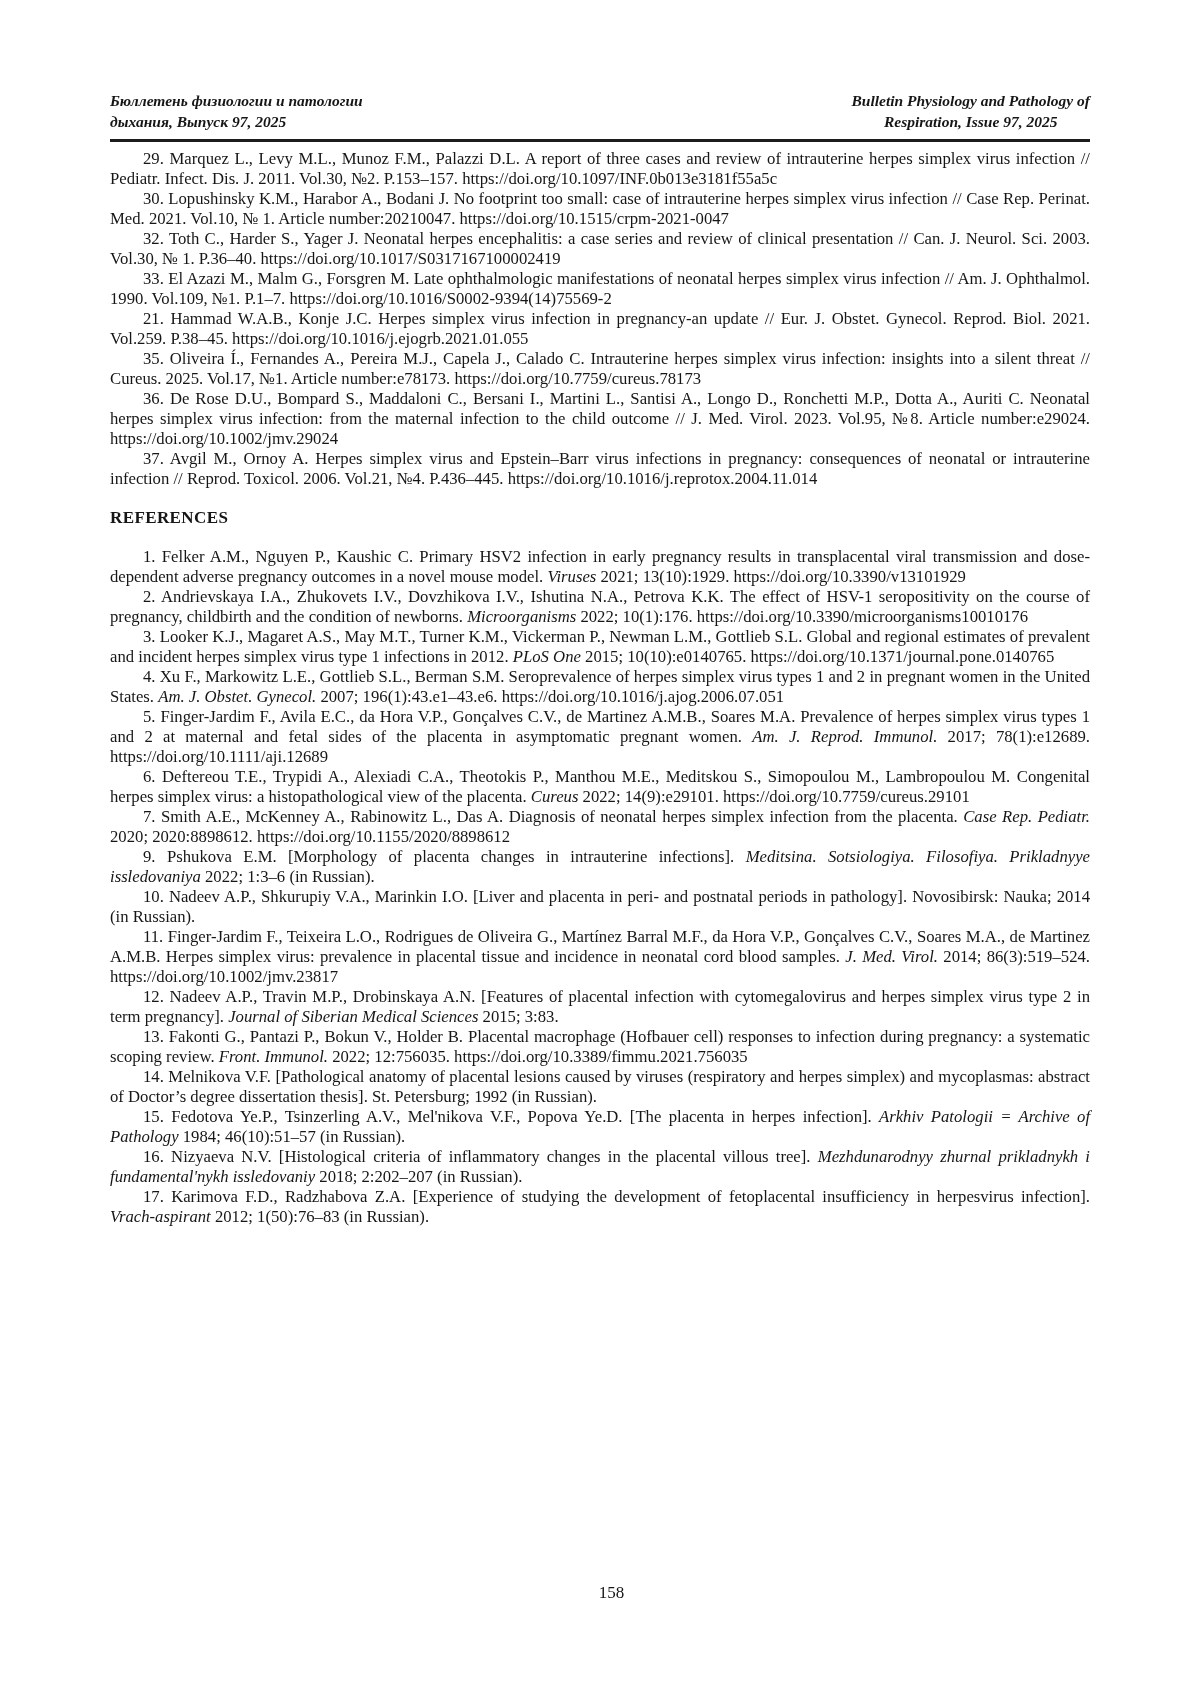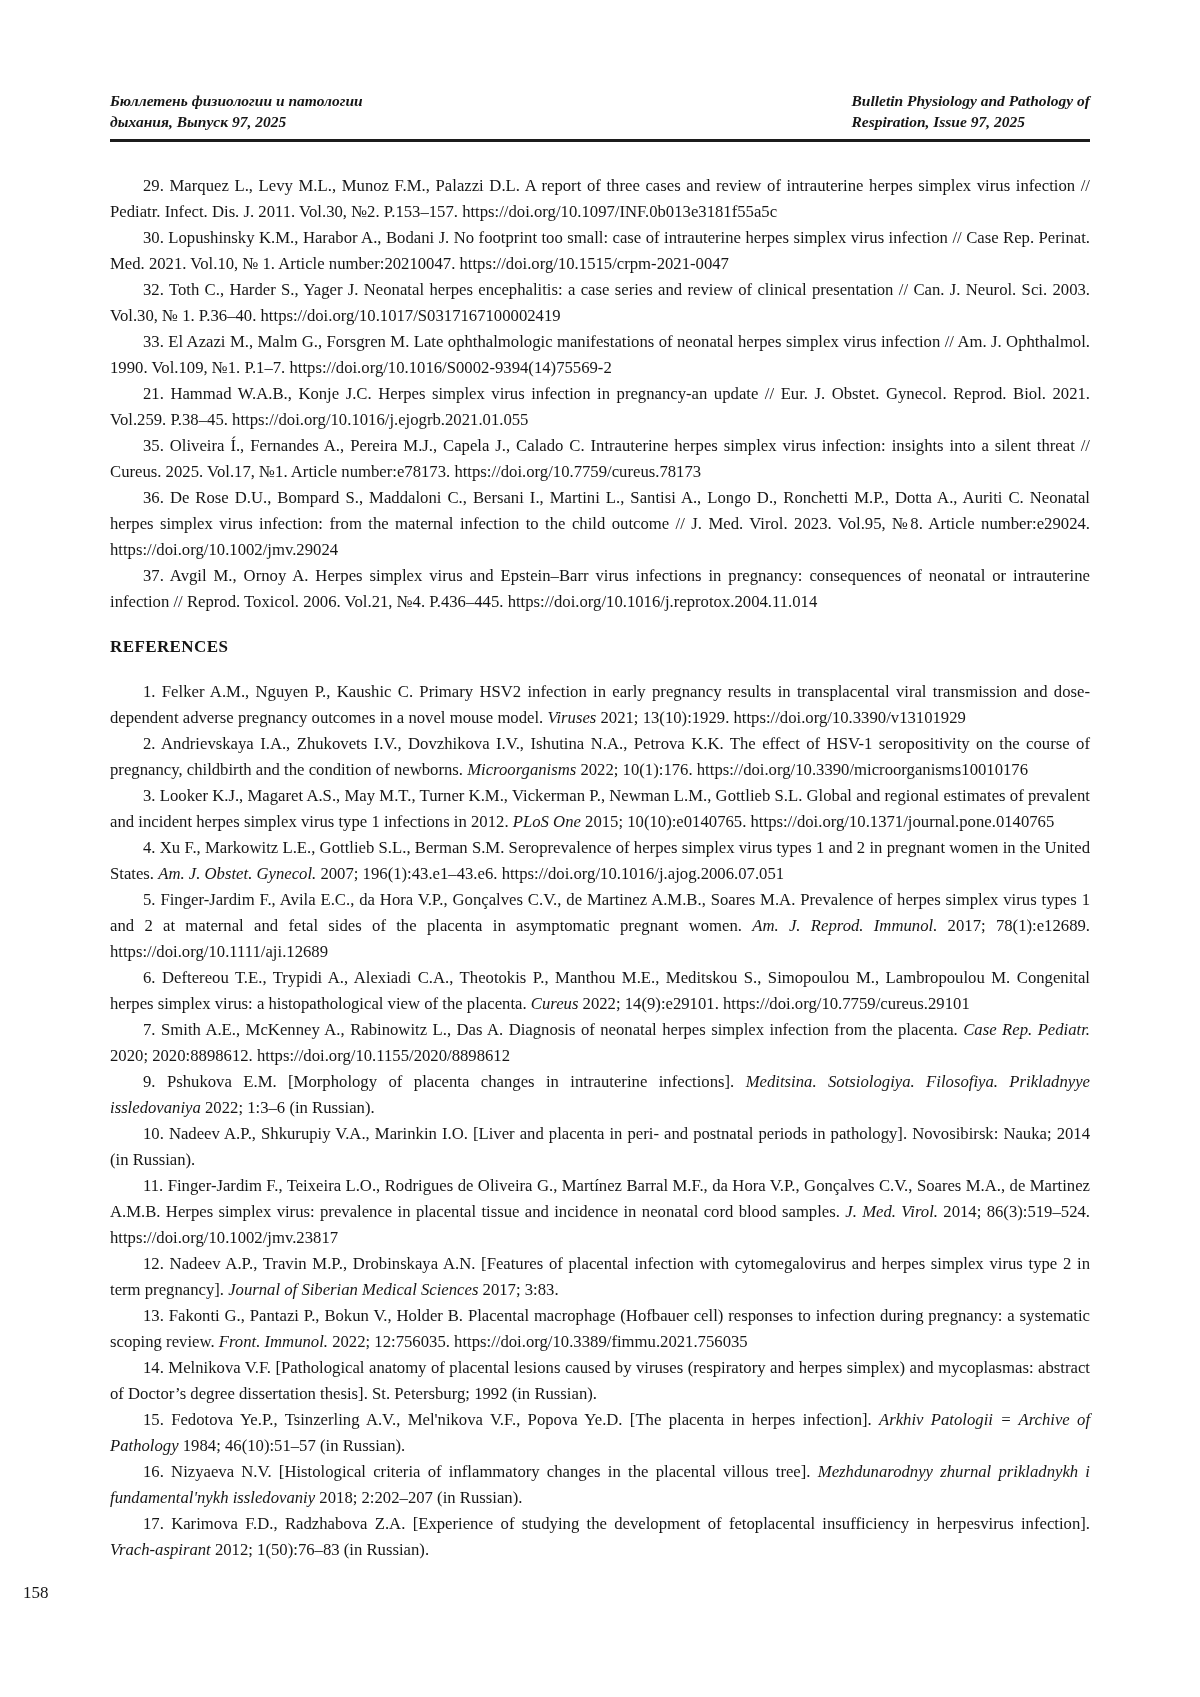--- a/index.html
+++ b/index.html
@@ -17,41 +17,42 @@
   .hdr {
     display:flex;
     justify-content:space-between;
     align-items:flex-start;
     font-weight:bold;
     font-style:italic;
     font-size:15.5px;
     line-height:21px;
   }
   .h-left { text-align:left; }
-  .h-right { text-align:left; }
+  .h-right { text-align:center; }
   .rule { height:3px; background:#1c1c1c; margin-top:7px; }
   .content {
-    margin-top:31px;
+    margin-top:7px;
     font-size:16.7px;
-    line-height:26px;
+    line-height:20px;
     text-align:justify;
   }
   p.ref { text-indent:33px; }
   .it { font-style:italic; }
   h2.refs-heading {
     text-align:left;
     text-indent:0;
     font-size:17px;
     font-weight:bold;
     letter-spacing:0.4px;
     margin:19px 0 19px 0;
   }
   .page-num {
     position:absolute;
     bottom:94px; left:0; right:0;
+    text-align:center;
     font-size:17px;
     color:#161616;
     padding-left:23px;
   }
 </style>
 </head>
 <body>
 
 <div class="page">
 
@@ -86,21 +87,21 @@
         <p class="ref"><span>1. </span><span>Felker A.M., Nguyen P., Kaushic C. Primary HSV2 infection in early pregnancy results in transplacental viral transmission and dose-dependent adverse pregnancy outcomes in a novel mouse model. </span><span class="it">Viruses</span><span> 2021; 13(10):1929. https://doi.org/10.3390/v13101929</span></p>
         <p class="ref"><span>2. </span><span>Andrievskaya I.A., Zhukovets I.V., Dovzhikova I.V., Ishutina N.A., Petrova K.K. The effect of HSV-1 seropositivity on the course of pregnancy, childbirth and the condition of newborns. </span><span class="it">Microorganisms</span><span> 2022; 10(1):176. https://doi.org/10.3390/microorganisms10010176</span></p>
         <p class="ref"><span>3. </span><span>Looker K.J., Magaret A.S., May M.T., Turner K.M., Vickerman P., Newman L.M., Gottlieb S.L. Global and regional estimates of prevalent and incident herpes simplex virus type 1 infections in 2012. </span><span class="it">PLoS One</span><span> 2015; 10(10):e0140765. https://doi.org/10.1371/journal.pone.0140765</span></p>
         <p class="ref"><span>4. </span><span>Xu F., Markowitz L.E., Gottlieb S.L., Berman S.M. Seroprevalence of herpes simplex virus types 1 and 2 in pregnant women in the United States. </span><span class="it">Am. J. Obstet. Gynecol.</span><span> 2007; 196(1):43.e1–43.e6. https://doi.org/10.1016/j.ajog.2006.07.051</span></p>
         <p class="ref"><span>5. </span><span>Finger-Jardim F., Avila E.C., da Hora V.P., Gonçalves C.V., de Martinez A.M.B., Soares M.A. Prevalence of herpes simplex virus types 1 and 2 at maternal and fetal sides of the placenta in asymptomatic pregnant women. </span><span class="it">Am. J. Reprod. Immunol.</span><span> 2017; 78(1):e12689. https://doi.org/10.1111/aji.12689</span></p>
         <p class="ref"><span>6. </span><span>Deftereou T.E., Trypidi A., Alexiadi C.A., Theotokis P., Manthou M.E., Meditskou S., Simopoulou M., Lambropoulou M. Congenital herpes simplex virus: a histopathological view of the placenta. </span><span class="it">Cureus</span><span> 2022; 14(9):e29101. https://doi.org/10.7759/cureus.29101</span></p>
         <p class="ref"><span>7. </span><span>Smith A.E., McKenney A., Rabinowitz L., Das A. Diagnosis of neonatal herpes simplex infection from the placenta. </span><span class="it">Case Rep. Pediatr.</span><span> 2020; 2020:8898612. https://doi.org/10.1155/2020/8898612</span></p>
         <p class="ref"><span>9. </span><span>Pshukova E.M. [Morphology of placenta changes in intrauterine infections]. </span><span class="it">Meditsina. Sotsiologiya. Filosofiya. Prikladnyye issledovaniya</span><span> 2022; 1:3–6 (in Russian).</span></p>
         <p class="ref"><span>10. </span><span>Nadeev A.P., Shkurupiy V.A., Marinkin I.O. [Liver and placenta in peri- and postnatal periods in pathology]. Novosibirsk: Nauka; 2014 (in Russian).</span></p>
         <p class="ref"><span>11. </span><span>Finger-Jardim F., Teixeira L.O., Rodrigues de Oliveira G., Martínez Barral M.F., da Hora V.P., Gonçalves C.V., Soares M.A., de Martinez A.M.B. Herpes simplex virus: prevalence in placental tissue and incidence in neonatal cord blood samples. </span><span class="it">J. Med. Virol.</span><span> 2014; 86(3):519–524. https://doi.org/10.1002/jmv.23817</span></p>
-        <p class="ref"><span>12. </span><span>Nadeev A.P., Travin M.P., Drobinskaya A.N. [Features of placental infection with cytomegalovirus and herpes simplex virus type 2 in term pregnancy]. </span><span class="it">Journal of Siberian Medical Sciences</span><span> 2017; 3:83.</span></p>
+        <p class="ref"><span>12. </span><span>Nadeev A.P., Travin M.P., Drobinskaya A.N. [Features of placental infection with cytomegalovirus and herpes simplex virus type 2 in term pregnancy]. </span><span class="it">Journal of Siberian Medical Sciences</span><span> 2015; 3:83.</span></p>
         <p class="ref"><span>13. </span><span>Fakonti G., Pantazi P., Bokun V., Holder B. Placental macrophage (Hofbauer cell) responses to infection during pregnancy: a systematic scoping review. </span><span class="it">Front. Immunol.</span><span> 2022; 12:756035. https://doi.org/10.3389/fimmu.2021.756035</span></p>
         <p class="ref"><span>14. </span><span>Melnikova V.F. [Pathological anatomy of placental lesions caused by viruses (respiratory and herpes simplex) and mycoplasmas: abstract of Doctor’s degree dissertation thesis]. St. Petersburg; 1992 (in Russian).</span></p>
         <p class="ref"><span>15. </span><span>Fedotova Ye.P., Tsinzerling A.V., Mel'nikova V.F., Popova Ye.D. [The placenta in herpes infection]. </span><span class="it">Arkhiv Patologii = Archive of Pathology</span><span> 1984; 46(10):51–57 (in Russian).</span></p>
         <p class="ref"><span>16. </span><span>Nizyaeva N.V. [Histological criteria of inflammatory changes in the placental villous tree]. </span><span class="it">Mezhdunarodnyy zhurnal prikladnykh i fundamental'nykh issledovaniy</span><span> 2018; 2:202–207 (in Russian).</span></p>
         <p class="ref"><span>17. </span><span>Karimova F.D., Radzhabova Z.A. [Experience of studying the development of fetoplacental insufficiency in herpesvirus infection]. </span><span class="it">Vrach-aspirant</span><span> 2012; 1(50):76–83 (in Russian).</span></p>
       </section>
   </main>
 
   <div class="page-num">158</div>
 

